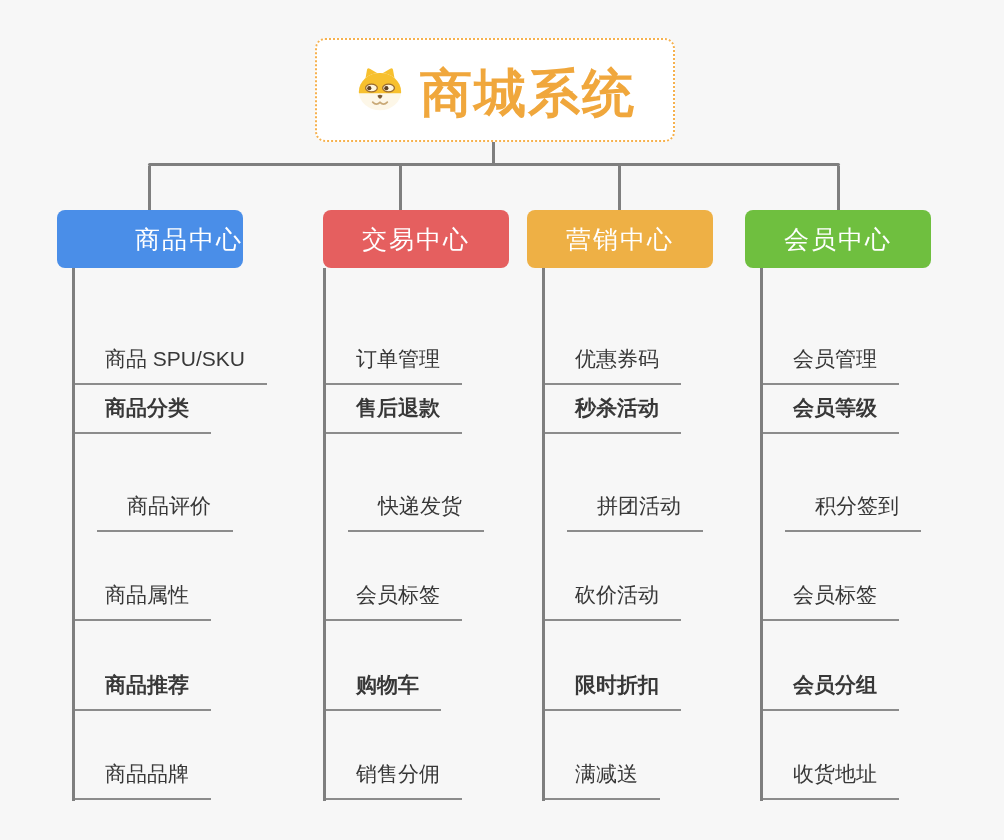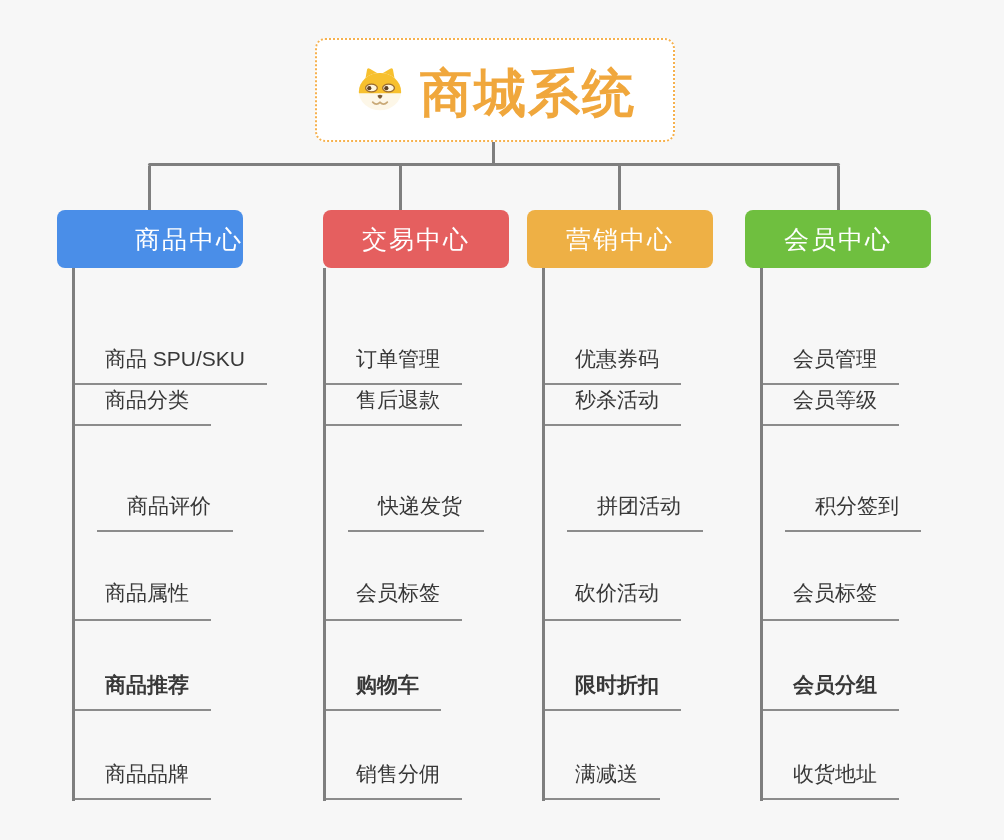--- a/index.html
+++ b/index.html
@@ -48,22 +48,22 @@
   }
   .col-0{left:72px;} .col-1{left:323px;} .col-2{left:542px;} .col-3{left:760px;}
   .item{
     position:absolute;left:0;
     padding:0 22px 9px 30px;
     font-size:21px;line-height:31px;
     color:var(--item-text,#383838);
     border-bottom:2px solid var(--underline,#8c8c8c);
     white-space:nowrap;width:max-content;
   }
-  .row-0{top:43px;margin-top:32px;} .row-1{top:116px;} .row-2{top:222px;margin-left:22px;}
-  .row-3{top:311px;font-family:Liberation Mono, monospace;} .row-4{top:401px;font-weight:bold;} .row-5{top:490px;}
+  .row-0{top:43px;margin-top:32px;} .row-1{top:124px;font-weight:bold;} .row-2{top:222px;margin-left:22px;}
+  .row-3{top:311px;} .row-4{top:401px;font-weight:bold;} .row-5{top:490px;}
 </style>
 </head>
 <body>
 
 <div class="canvas">
 
   <div class="line stem"></div>
   <div class="line hbar"></div>
   <div class="line drop drop-0"></div>
   <div class="line drop drop-1"></div>

